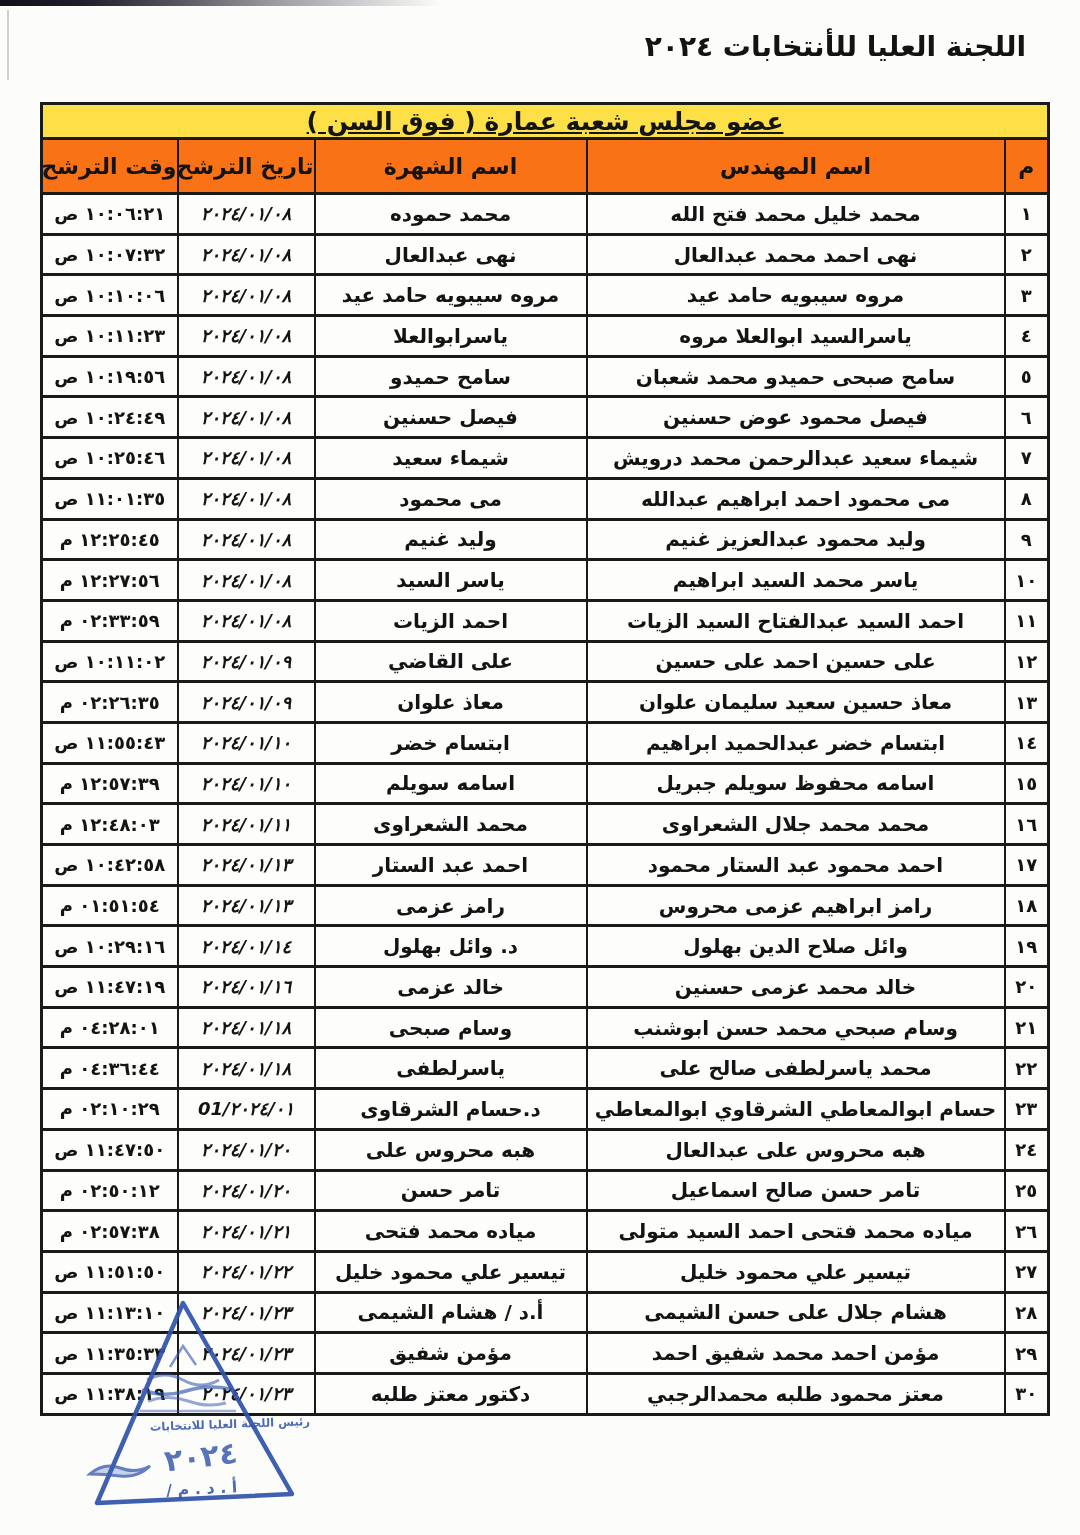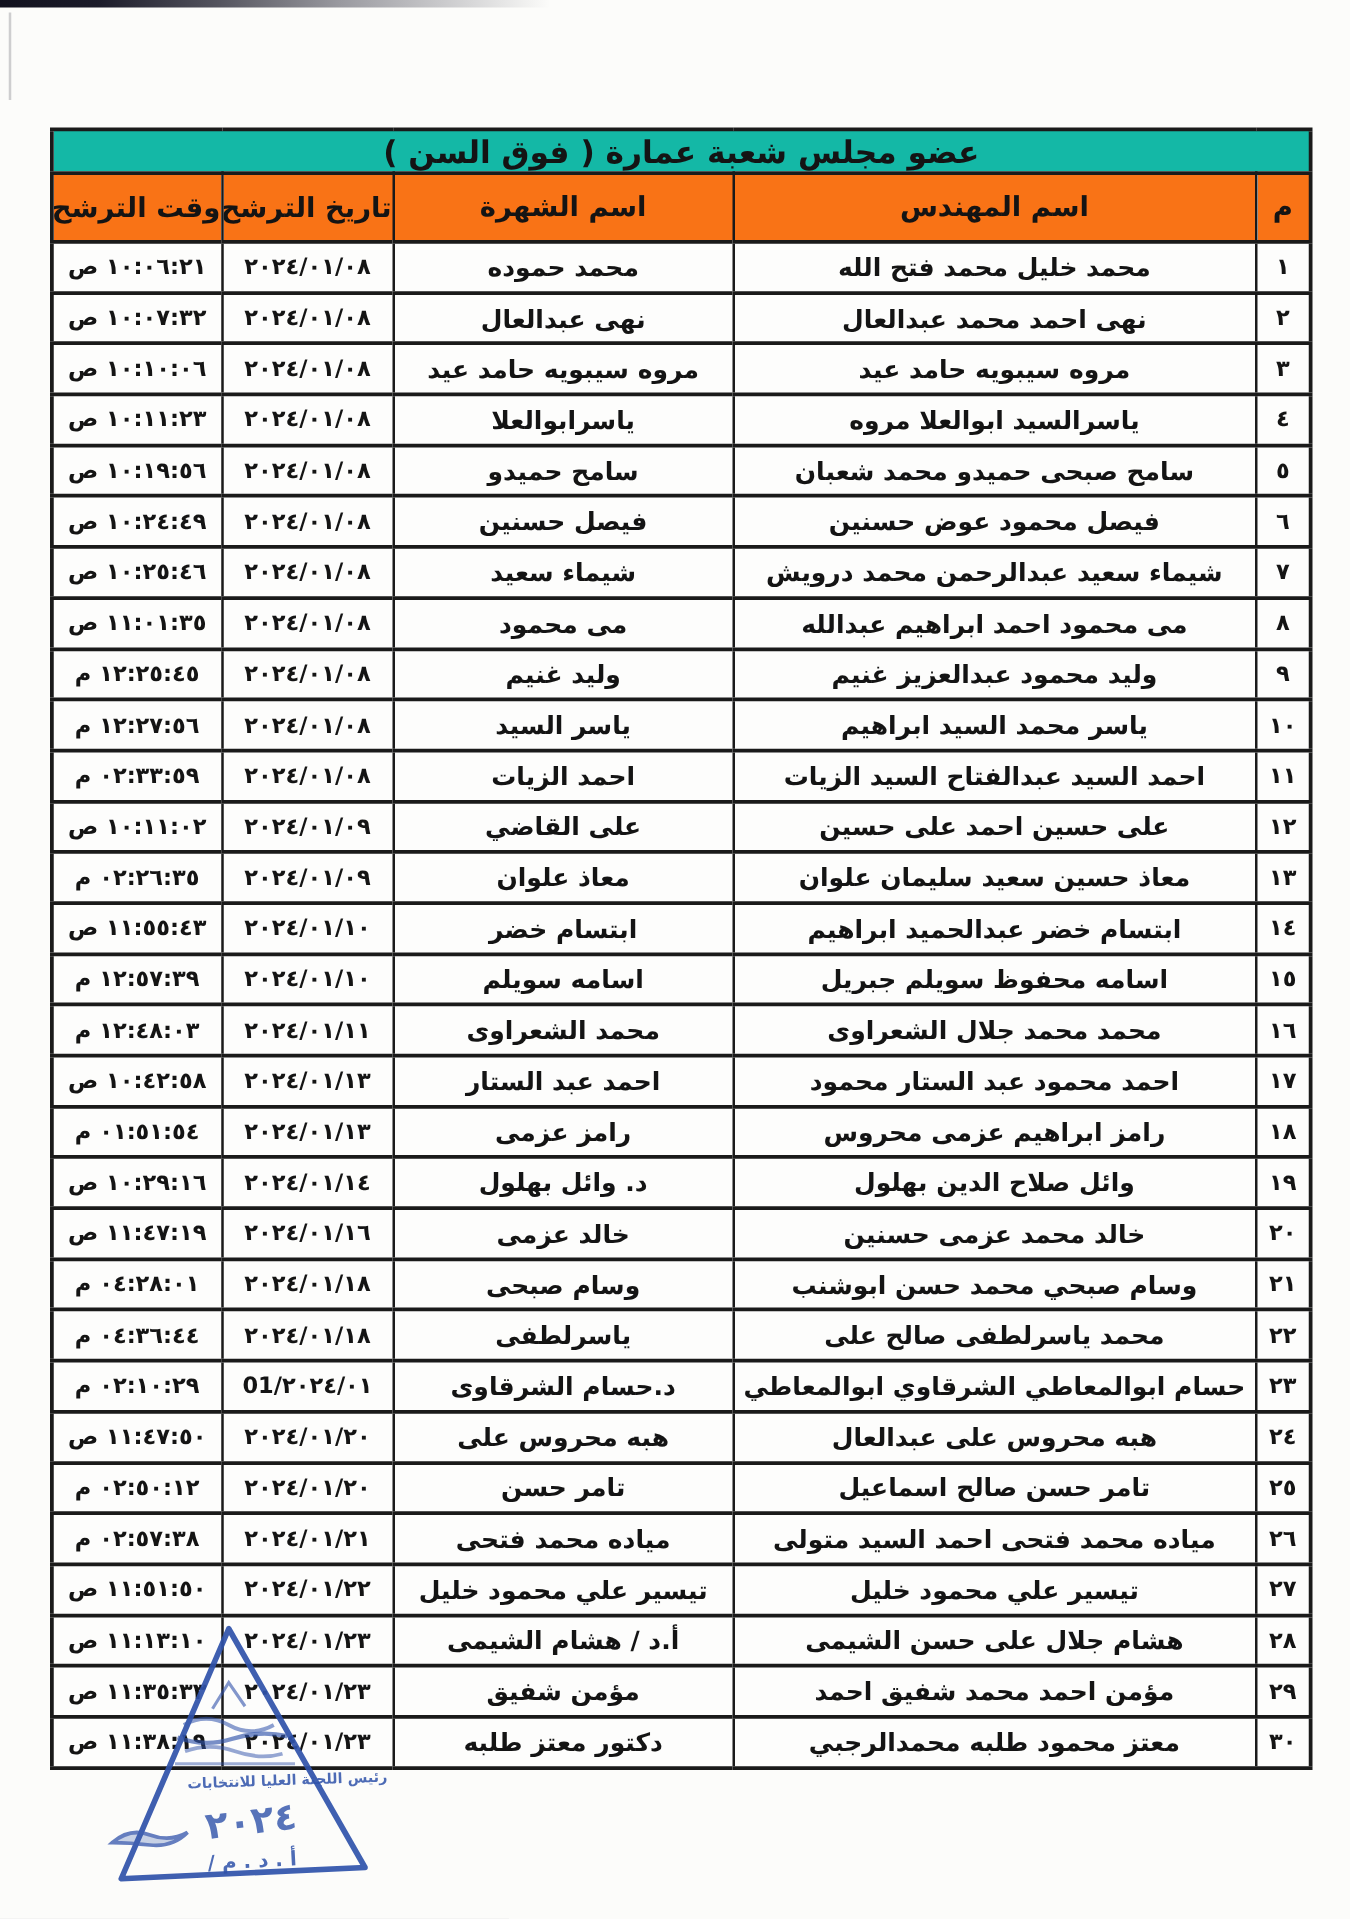--- a/index.html
+++ b/index.html
@@ -43,49 +43,51 @@
   }
   table.main-table { border-width:3px; }
   table.main-table th, table.main-table td {
     border-top-width:3px; border-bottom-width:3px;
     text-align:center; vertical-align:middle;
     font-weight:bold;
     overflow:hidden; white-space:nowrap;
   }
   .banner-cell {
     height:35px;
-    background:#14b8a6;
+    background:#fde047;
     font-size:25px;
     letter-spacing:.5px;
+    text-decoration:underline;
   }
   .cols-row th {
     height:55px;
     background:#f97316;
     font-size:22px;
   }
   tbody td { height:40.7px; background:#fdfdfc; }
   td.c-num   { font-size:18px; }
   td.c-name  { font-size:20px; }
   td.c-alias { font-size:20px; }
-  td.c-date  { font-size:18px; letter-spacing:.5px; }
+  td.c-date  { font-size:18px; letter-spacing:.5px;font-style:italic; }
   td.c-time  { font-size:18px; letter-spacing:.5px; }
   .stamp-svg {
     position:absolute; top:1272px; left:52px;
     width:340px; height:260px;
     pointer-events:none;
   }
 </style>
 </head>
 <body>
 
 <div class="page">
 
   <div class="scan-artifact-top"></div>
   <div class="scan-artifact-left"></div>
 
+  <div class="doc-title">اللجنة العليا للأنتخابات ٢٠٢٤</div>
 
   <table class="main-table">
     <colgroup>
       <col style="width:44px">
       <col style="width:418px">
       <col style="width:272px">
       <col style="width:137px">
       <col style="width:136px">
     </colgroup>
     <thead>

